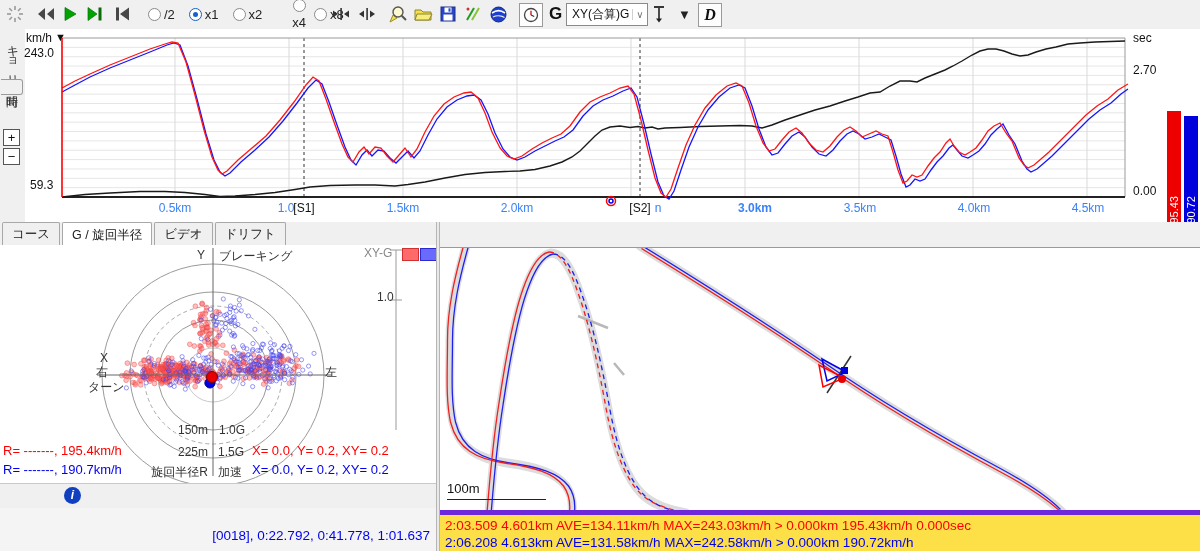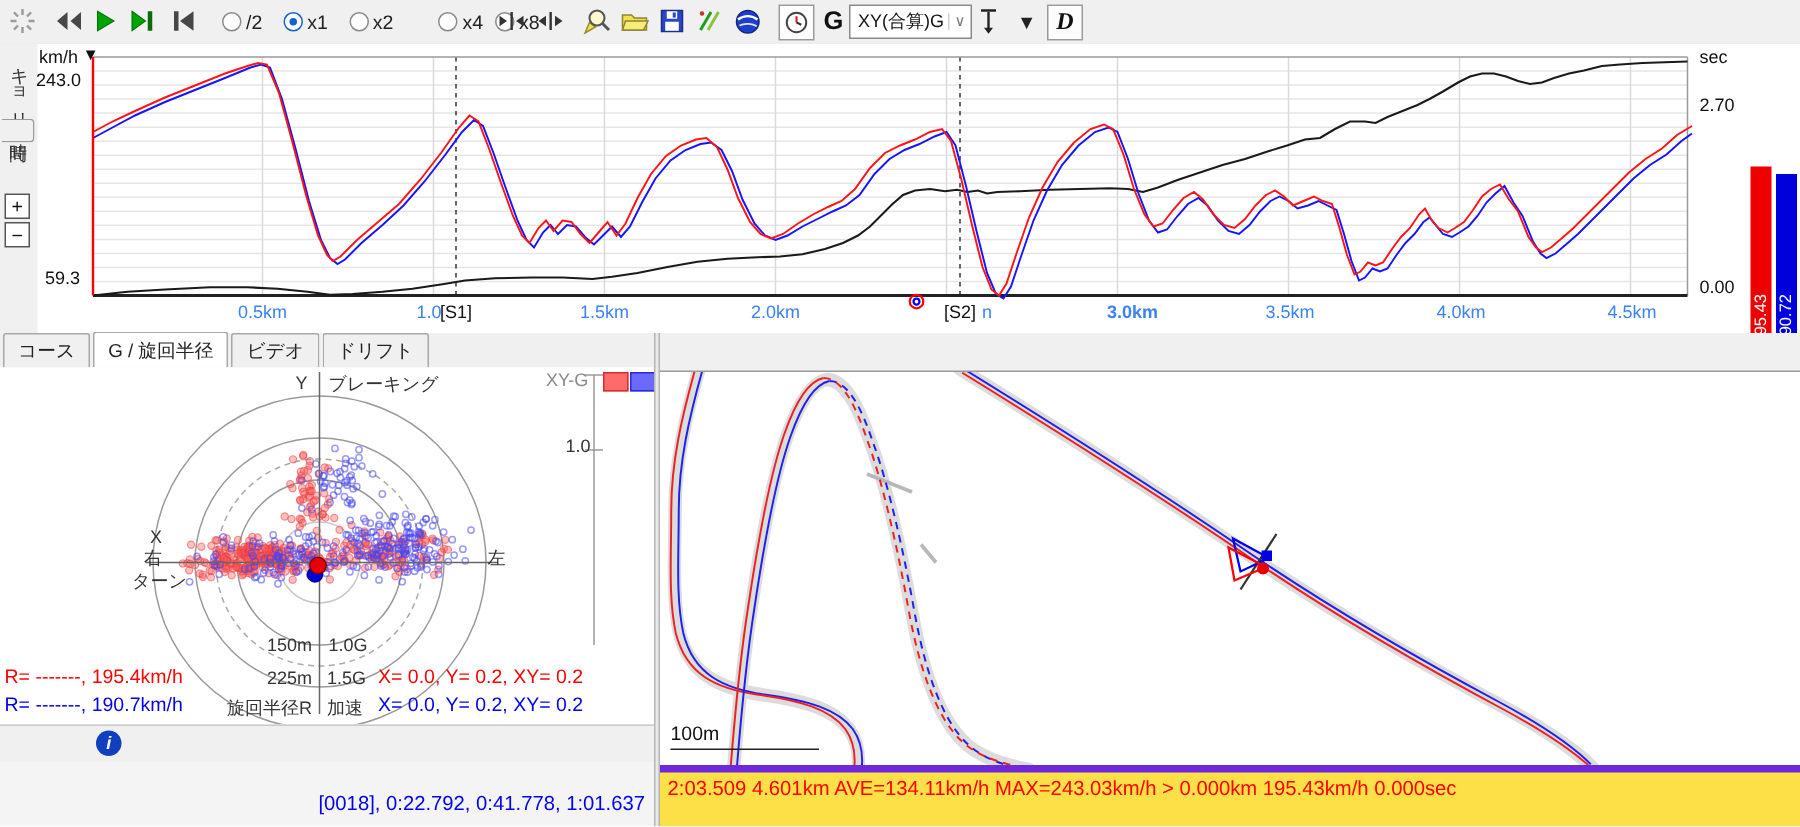--- a/index.html
+++ b/index.html
@@ -25,21 +25,21 @@
   #vtab-dist{position:absolute;left:4px;top:8px;}
   #vtab-time{position:absolute;left:1px;top:50px;border:1px solid #9a9a9a;border-left:none;background:#f0f0f0;padding:6px 2px;border-radius:0 3px 3px 0;}
   .sqbtn{position:absolute;width:17px;height:17px;border:1px solid #555;background:#fff;font-size:13px;line-height:15px;text-align:center;color:#111;box-sizing:border-box;}
   .axlab{position:absolute;font-size:12px;color:#111;}
   .muted{color:#3b82f6;}
   #bar-red,#bar-blue{position:absolute;display:flex;align-items:flex-end;justify-content:center;}
   #bar-red{left:1167px;top:111px;width:14px;height:121px;background:#ee0000;}
   #bar-blue{left:1184px;top:116px;width:14px;height:116px;background:#0000dd;}
   .vbarlab{writing-mode:vertical-rl;transform:rotate(180deg);color:#fff;font-size:11px;padding-top:2px;}
   
-  #tabbar{position:absolute;left:0;top:222px;width:436px;height:23px;background:#f0f0f0;display:flex;align-items:flex-end;padding-left:2px;box-sizing:border-box;}
+  #tabbar{position:absolute;left:0;top:222px;width:436px;height:23px;background:#f0f0f0;display:flex;align-items:flex-start;padding-left:2px;box-sizing:border-box;}
   .tab{font-size:12.5px;color:#222;border:1px solid #a8a8a8;border-bottom:none;border-radius:2px 2px 0 0;background:#f0f0f0;padding:3px 9px 2px;margin-right:2px;white-space:nowrap;}
   .tab.active{background:#fff;padding-top:4px;}
   #gplot{position:absolute;left:0;top:245px;width:436px;height:238px;background:#fff;}
   .glab{position:absolute;font-size:12px;color:#333;white-space:nowrap;}
   .gval{position:absolute;font-size:13px;white-space:nowrap;}
   .red{color:#ff0000;} .blue{color:#0000ee;}
   #gfooter{position:absolute;left:0;top:483px;width:436px;height:25px;background:#f0f0f0;border-top:1px solid #c9c9c9;}
   #infoicon{position:absolute;left:64px;top:487px;width:17px;height:17px;border-radius:50%;background:#1040c0;color:#fff;font-size:12px;font-style:italic;font-weight:bold;text-align:center;line-height:17px;}
   #gnote{position:absolute;right:6px;top:489px;font-size:12px;color:#222;}
   #lstatus{position:absolute;left:0;top:508px;width:436px;height:43px;background:#f4f4f4;}
@@ -103,21 +103,21 @@
           <span>/2</span>
         </span>
         <span class="radio sel" style="margin-right: 14px;">
           <span class="rb"></span>
           <span>x1</span>
         </span>
         <span class="radio" style="margin-right: 30px;">
           <span class="rb"></span>
           <span>x2</span>
         </span>
-        <span class="radio" style="margin-right: 8px;">
+        <span class="radio" style="margin-right: 8px; flex-direction: column;">
           <span class="rb"></span>
           <span>x4</span>
         </span>
         <span class="radio" style="margin-right: 14px;">
           <span class="rb"></span>
           <span>x8</span>
         </span>
       </span>
     <span class="tb" style="left:332px">
       <svg width="18" height="14" viewBox="0 0 18 14">
@@ -1062,15 +1062,16 @@
       <path d="M846,372 L822,359 L827,381 Z" fill="none" stroke="#0000ee" stroke-width="1.5"></path>
       <path d="M844,378 L819,365 L823,387 Z" fill="none" stroke="#ff0000" stroke-width="1.5"></path>
       <rect x="841" y="367" width="7" height="7" fill="#0000e0"></rect>
       <circle cx="842" cy="379" r="4" fill="#e80000"></circle>
     </svg>
   <div id="mapscale">100m</div>
   <div id="mapscaleline"></div>
 
   <div id="rstatus">
     <div class="red" style="top:3px">2:03.509 4.601km AVE=134.11km/h MAX=243.03km/h &gt; 0.000km 195.43km/h 0.000sec</div>
+    <div class="blue" style="top:20px">2:06.208 4.613km AVE=131.58km/h MAX=242.58km/h &gt; 0.000km 190.72km/h</div>
   </div>
 
 </div>
 
 </body></html>

